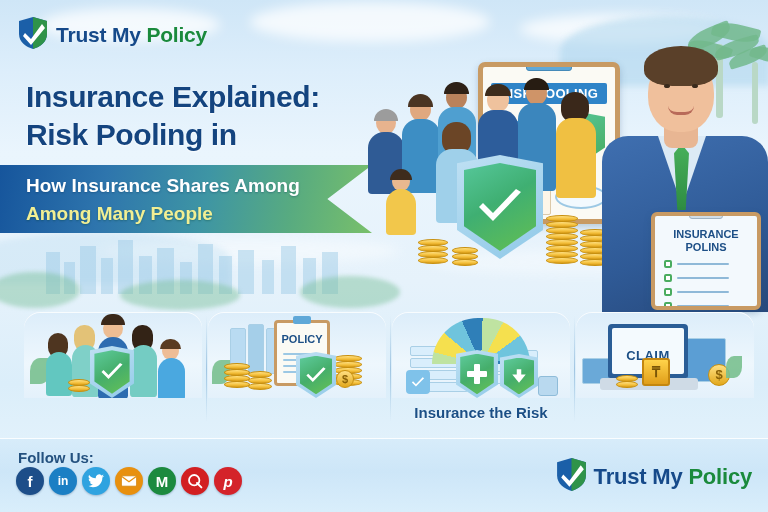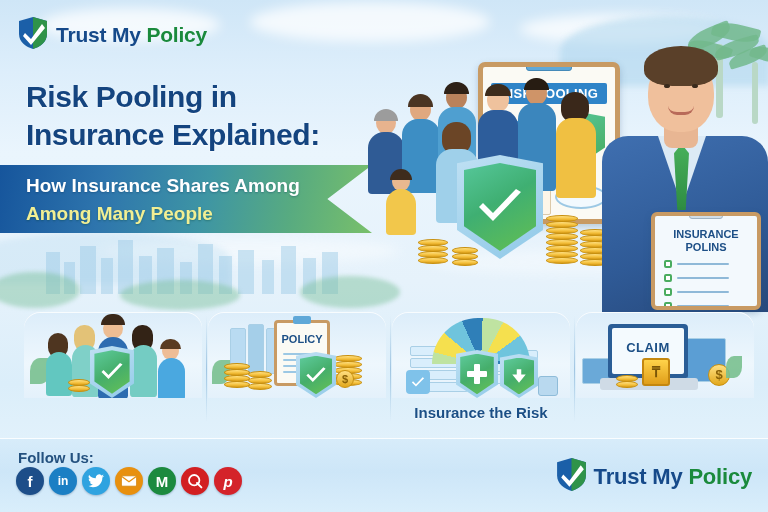--- a/index.html
+++ b/index.html
@@ -227,21 +227,21 @@
   .umbrella-pole { position:absolute; width:3px; background:#5b6a78; border-radius:2px; }
 
   .laptop-base { position:absolute; background:#cfdbe6; border-radius:3px; }
   .laptop-screen {
     position:absolute; background:#2a5d96; border-radius:4px 4px 2px 2px;
     padding:4px; display:flex; align-items:flex-start; justify-content:center;
   }
   .laptop-screen .inner {
     width:100%; height:100%; background:#f4fafe; border-radius:2px;
     color:#1c4f86; font-size:13px; font-weight:bold; text-align:center;
-    letter-spacing:.5px; padding-top:12px;
+    letter-spacing:.5px; padding-top:20px;
   }
 
   .plant { position:absolute; border-radius:50% 0 50% 0; background:#79c08f; opacity:.9; }
 
   
   #footer {
     position:absolute; left:0; bottom:0; width:768px; height:74px;
     background:linear-gradient(180deg,#d7ecfa 0%,#cde6f8 45%,#d9eefb 100%);
     border-top:1px solid rgba(255,255,255,.85);
   }
@@ -314,22 +314,22 @@
       <svg width="30" height="34" viewBox="0 0 30 34">
         <path d="M15 1 L29 5 V18 C29 26 22 31 15 33 C8 31 1 26 1 18 V5 Z" fill="#1b5fa8"></path>
         <path d="M15 1 L29 5 V18 C29 26 22 31 15 33 Z" fill="#2f9349"></path>
         <path d="M7 17 L13 23 L24 8 L27 12 L13 29 L5 20 Z" fill="#ffffff"></path>
       </svg>
     </span>
     <span class="logo-text"><span class="t1">Trust My </span><span class="t2">Policy</span></span>
   </div>
 
   <div id="headline">
+    <div>Insurance Explained:</div>
     <div>Risk Pooling in</div>
-    <div>Insurance Explained:</div>
   </div>
 
   <div id="ribbon">
     <div class="ribbon-l1">How Insurance Shares Among</div>
     <div class="ribbon-l2">Among Many People</div>
   </div>
 
   <div id="hero">
 
     <div id="clipboard">

